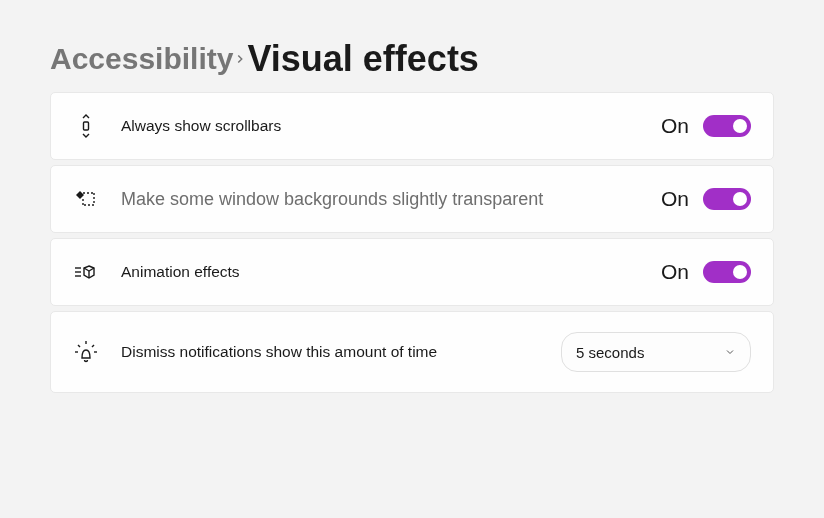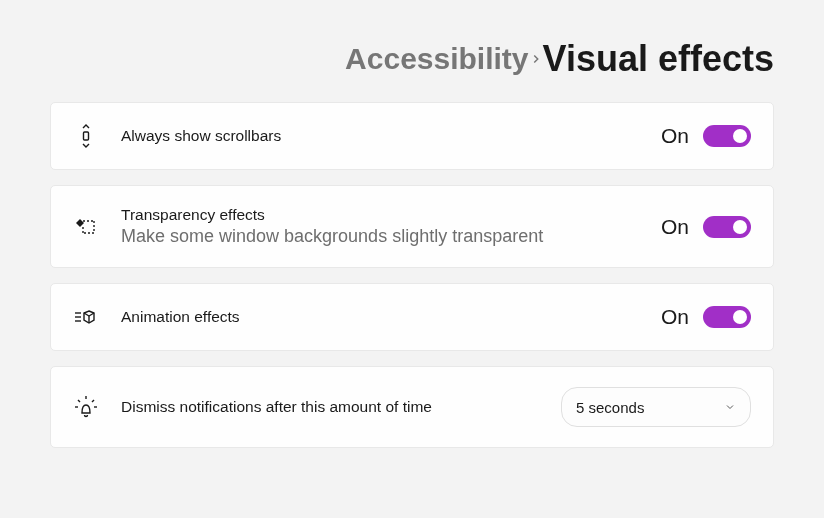--- a/index.html
+++ b/index.html
@@ -11,43 +11,42 @@
       font-family: "Segoe UI", -apple-system, BlinkMacSystemFont, sans-serif;
       background: #f3f3f3;
       width: 824px;
       height: 518px;
       padding: 38px 50px;
       color: #1a1a1a;
     }
     .breadcrumb {
       display: flex;
       align-items: center;
-      margin-bottom: 22px;
-      justify-content: flex-end;
+      margin-bottom: 12px;
     }
     .breadcrumb-parent {
       font-size: 30px;
       font-weight: 600;
       color: #767676;
       cursor: pointer;
     }
     .breadcrumb-chevron {
       color: #767676;
       display: flex;
       align-items: center;
     }
     .breadcrumb-current {
       font-size: 36px;
       font-weight: 600;
       color: #1a1a1a;
     }
     .settings-list {
       display: flex;
       flex-direction: column;
-      gap: 15px;
+      gap: 5px;
     }
     .setting-card {
       background: #fefefe;
       border: 1px solid #e8e8e8;
       border-radius: 5px;
       padding: 20px 22px;
       display: flex;
       align-items: center;
       gap: 22px;
     }
@@ -159,21 +158,20 @@
     <span class="setting-icon">
       <svg width="24" height="20" viewBox="0 0 24 20" fill="none" stroke="currentColor" stroke-width="1.4">
         <path d="M6 2 L2 6 L6 10 L10 6 Z" fill="currentColor" stroke="none"></path>
         <path d="M9 4 L20 4" stroke-dasharray="2 2"></path>
         <path d="M20 4 L20 16" stroke-dasharray="2 2"></path>
         <path d="M20 16 L9 16" stroke-dasharray="2 2"></path>
         <path d="M9 16 L9 9" stroke-dasharray="2 2"></path>
       </svg>
     </span>
     <div class="setting-text">
-      <span class="setting-title">Transparency effects</span>
       <span class="setting-desc">Make some window backgrounds slightly transparent</span>
     </div>
     <div class="control-area">
       <span class="toggle-label">On</span>
       <div class="toggle"></div>
     </div>
   </div>
 
   <div class="setting-card">
     <span class="setting-icon">
@@ -202,21 +200,21 @@
         <line x1="12" y1="1" x2="12" y2="4"></line>
         <line x1="4" y1="5" x2="6" y2="7"></line>
         <line x1="20" y1="5" x2="18" y2="7"></line>
         <line x1="1" y1="12" x2="4" y2="12"></line>
         <line x1="23" y1="12" x2="20" y2="12"></line>
         <path d="M8 18 C8 13 9 10 12 10 C15 10 16 13 16 18 L8 18 Z"></path>
         <path d="M10.5 20 C10.5 21 11 21.5 12 21.5 C13 21.5 13.5 21 13.5 20"></path>
       </svg>
     </span>
     <div class="setting-text">
-      <span class="setting-title">Dismiss notifications after this amount of time</span>
+      <span class="setting-title">Dismiss notifications show this amount of time</span>
     </div>
     <div class="control-area">
       <div class="select">
         <span class="select-value">5 seconds</span>
         <span class="select-chevron">
           <svg width="12" height="12" viewBox="0 0 24 24" fill="none" stroke="currentColor" stroke-width="2">
               <polyline points="6 9 12 15 18 9"></polyline>
             </svg>
         </span>
       </div>

